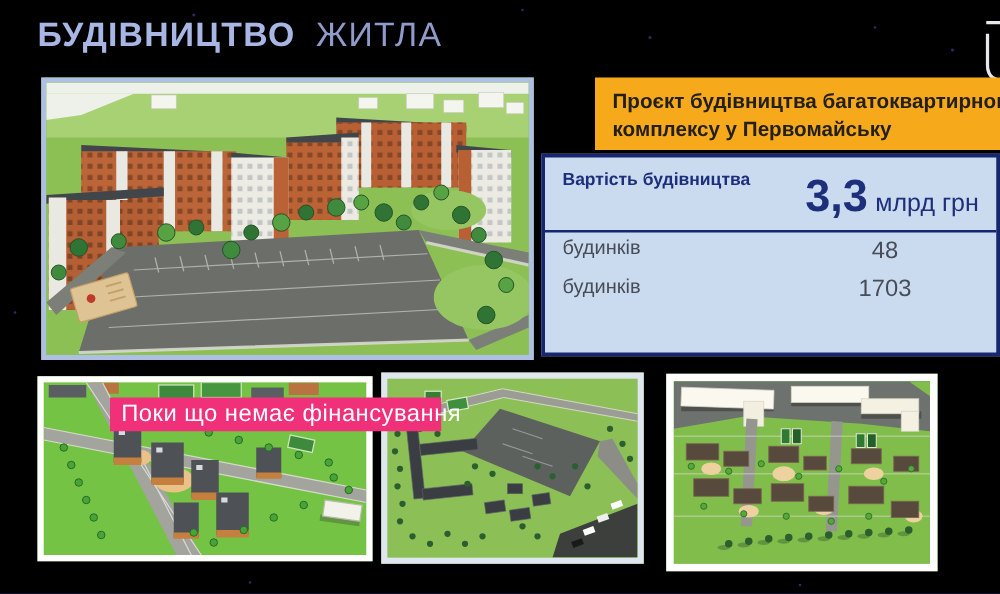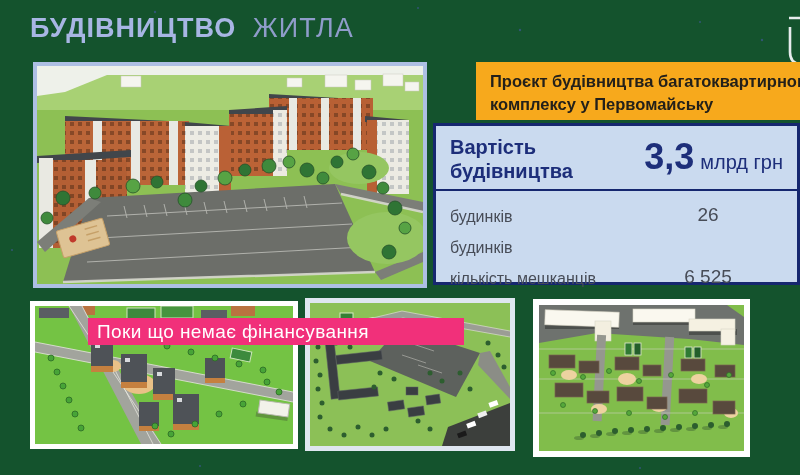--- a/index.html
+++ b/index.html
@@ -1,18 +1,18 @@
 <!DOCTYPE html>
 <html><head>
 <meta charset="utf-8">
 <style>
   html,body{margin:0;padding:0;background:#1b2173;}
   .slide{
     position:relative;width:800px;height:475px;overflow:hidden;
-    background:#14532d;
+    background:#000000;
     font-family:"Liberation Sans",sans-serif;
   }
   
   .title{position:absolute;left:30px;top:13px;font-size:27px;letter-spacing:1px;white-space:nowrap;}
   .title .bold{font-weight:700;color:#a8b6e4;}
   .title .light{font-weight:400;color:#8f9cca;margin-left:8px;}
   
   .corner-emblem{position:absolute;right:0;top:14px;width:14px;height:54px;}
   
   .main-frame{position:absolute;left:33px;top:62px;width:386px;height:218px;border:4px solid #aebfe4;background:#8dc054;}
@@ -22,38 +22,38 @@
     position:absolute;left:433px;top:62px;width:367px;height:58px;box-sizing:border-box;
     background:#f7a91c;padding:8px 14px 16px 14px;
     font-size:16.5px;font-weight:700;color:#23201a;line-height:1.42;margin-left:43px;
   }
   
   .stats-panel{
     position:absolute;left:433px;top:123px;width:367px;height:162px;box-sizing:border-box;
     background:#cadaef;border:3px solid #16276f;
   }
   .cost-row{display:flex;align-items:flex-start;padding:9px 14px 4px 14px;}
-  .cost-label{width:170px;font-size:20px;font-weight:700;color:#1d2e7a;line-height:1.2;}
+  .cost-label{width:170px;font-size:14px;font-weight:700;color:#1d2e7a;line-height:1.2;}
   .cost-value-wrap{margin-left:auto;white-space:nowrap;color:#1d2e7a;padding-top:1px;}
   .cost-value{font-size:36px;font-weight:700;}
   .cost-unit{font-size:20px;font-weight:400;margin-left:6px;}
   .panel-divider{height:2px;background:#16276f;margin-top:2px;}
   .stat-rows{padding-top:4px;}
-  .stat-row{display:flex;align-items:flex-end;height:31px;padding:0 14px;}
+  .stat-row{display:flex;align-items:flex-start;height:31px;padding:0 14px;}
   .stat-label{font-size:16px;color:#474c57;}
   .stat-value{margin-left:auto;width:150px;text-align:center;font-size:19px;color:#474c57;margin-right:0px;}
   
   .bottom-frame{position:absolute;box-sizing:border-box;background:#74c344;}
   .frame-left{left:30px;top:301px;width:268px;height:148px;border:5px solid #ffffff;}
   .frame-middle{left:305px;top:298px;width:210px;height:153px;border:5px solid #dfe6f0;}
   .frame-right{left:533px;top:299px;width:217px;height:158px;border:6px solid #ffffff;}
   .bottom-frame svg{display:block;}
   
   .status-banner{
-    position:absolute;left:88px;top:318px;width:376px;height:27px;box-sizing:border-box;
+    position:absolute;left:88px;top:318px;width:265px;height:27px;box-sizing:border-box;
     background:#f1307a;color:#ffffff;z-index:6;
     font-size:19px;line-height:27px;letter-spacing:.4px;padding:0 9px;white-space:nowrap;
   }
   .stars{position:absolute;left:0;top:0;pointer-events:none;}
 </style>
 </head>
 <body>
 
 <div class="slide">
 
@@ -190,28 +190,25 @@
     <div class="cost-row">
       <div class="cost-label">Вартість будівництва</div>
       <div class="cost-value-wrap">
         <span class="cost-value">3,3</span><span class="cost-unit">млрд грн</span>
       </div>
     </div>
     <div class="panel-divider"></div>
     <div class="stat-rows">
       <div class="stat-row">
         <span class="stat-label">будинків</span>
-        <span class="stat-value">26</span>
+        <span class="stat-value">48</span>
       </div>
       <div class="stat-row">
         <span class="stat-label">будинків</span>
-      </div>
-      <div class="stat-row">
-        <span class="stat-label">кількість мешканців</span>
-        <span class="stat-value">6 525</span>
+        <span class="stat-value">1703</span>
       </div>
     </div>
   </div>
 
   <div class="bottom-frame frame-left">
     <svg width="258" height="138" viewBox="0 0 258 138">
       <rect width="258" height="138" fill="#74c344"></rect>
       <rect x="92" y="2" width="28" height="11" fill="#3d8a3d" stroke="#cfe6bd"></rect>
       <rect x="126" y="0" width="32" height="12" fill="#46953f" stroke="#cfe6bd"></rect>
       <rect x="4" y="2" width="30" height="10" fill="#5a5e63"></rect>

